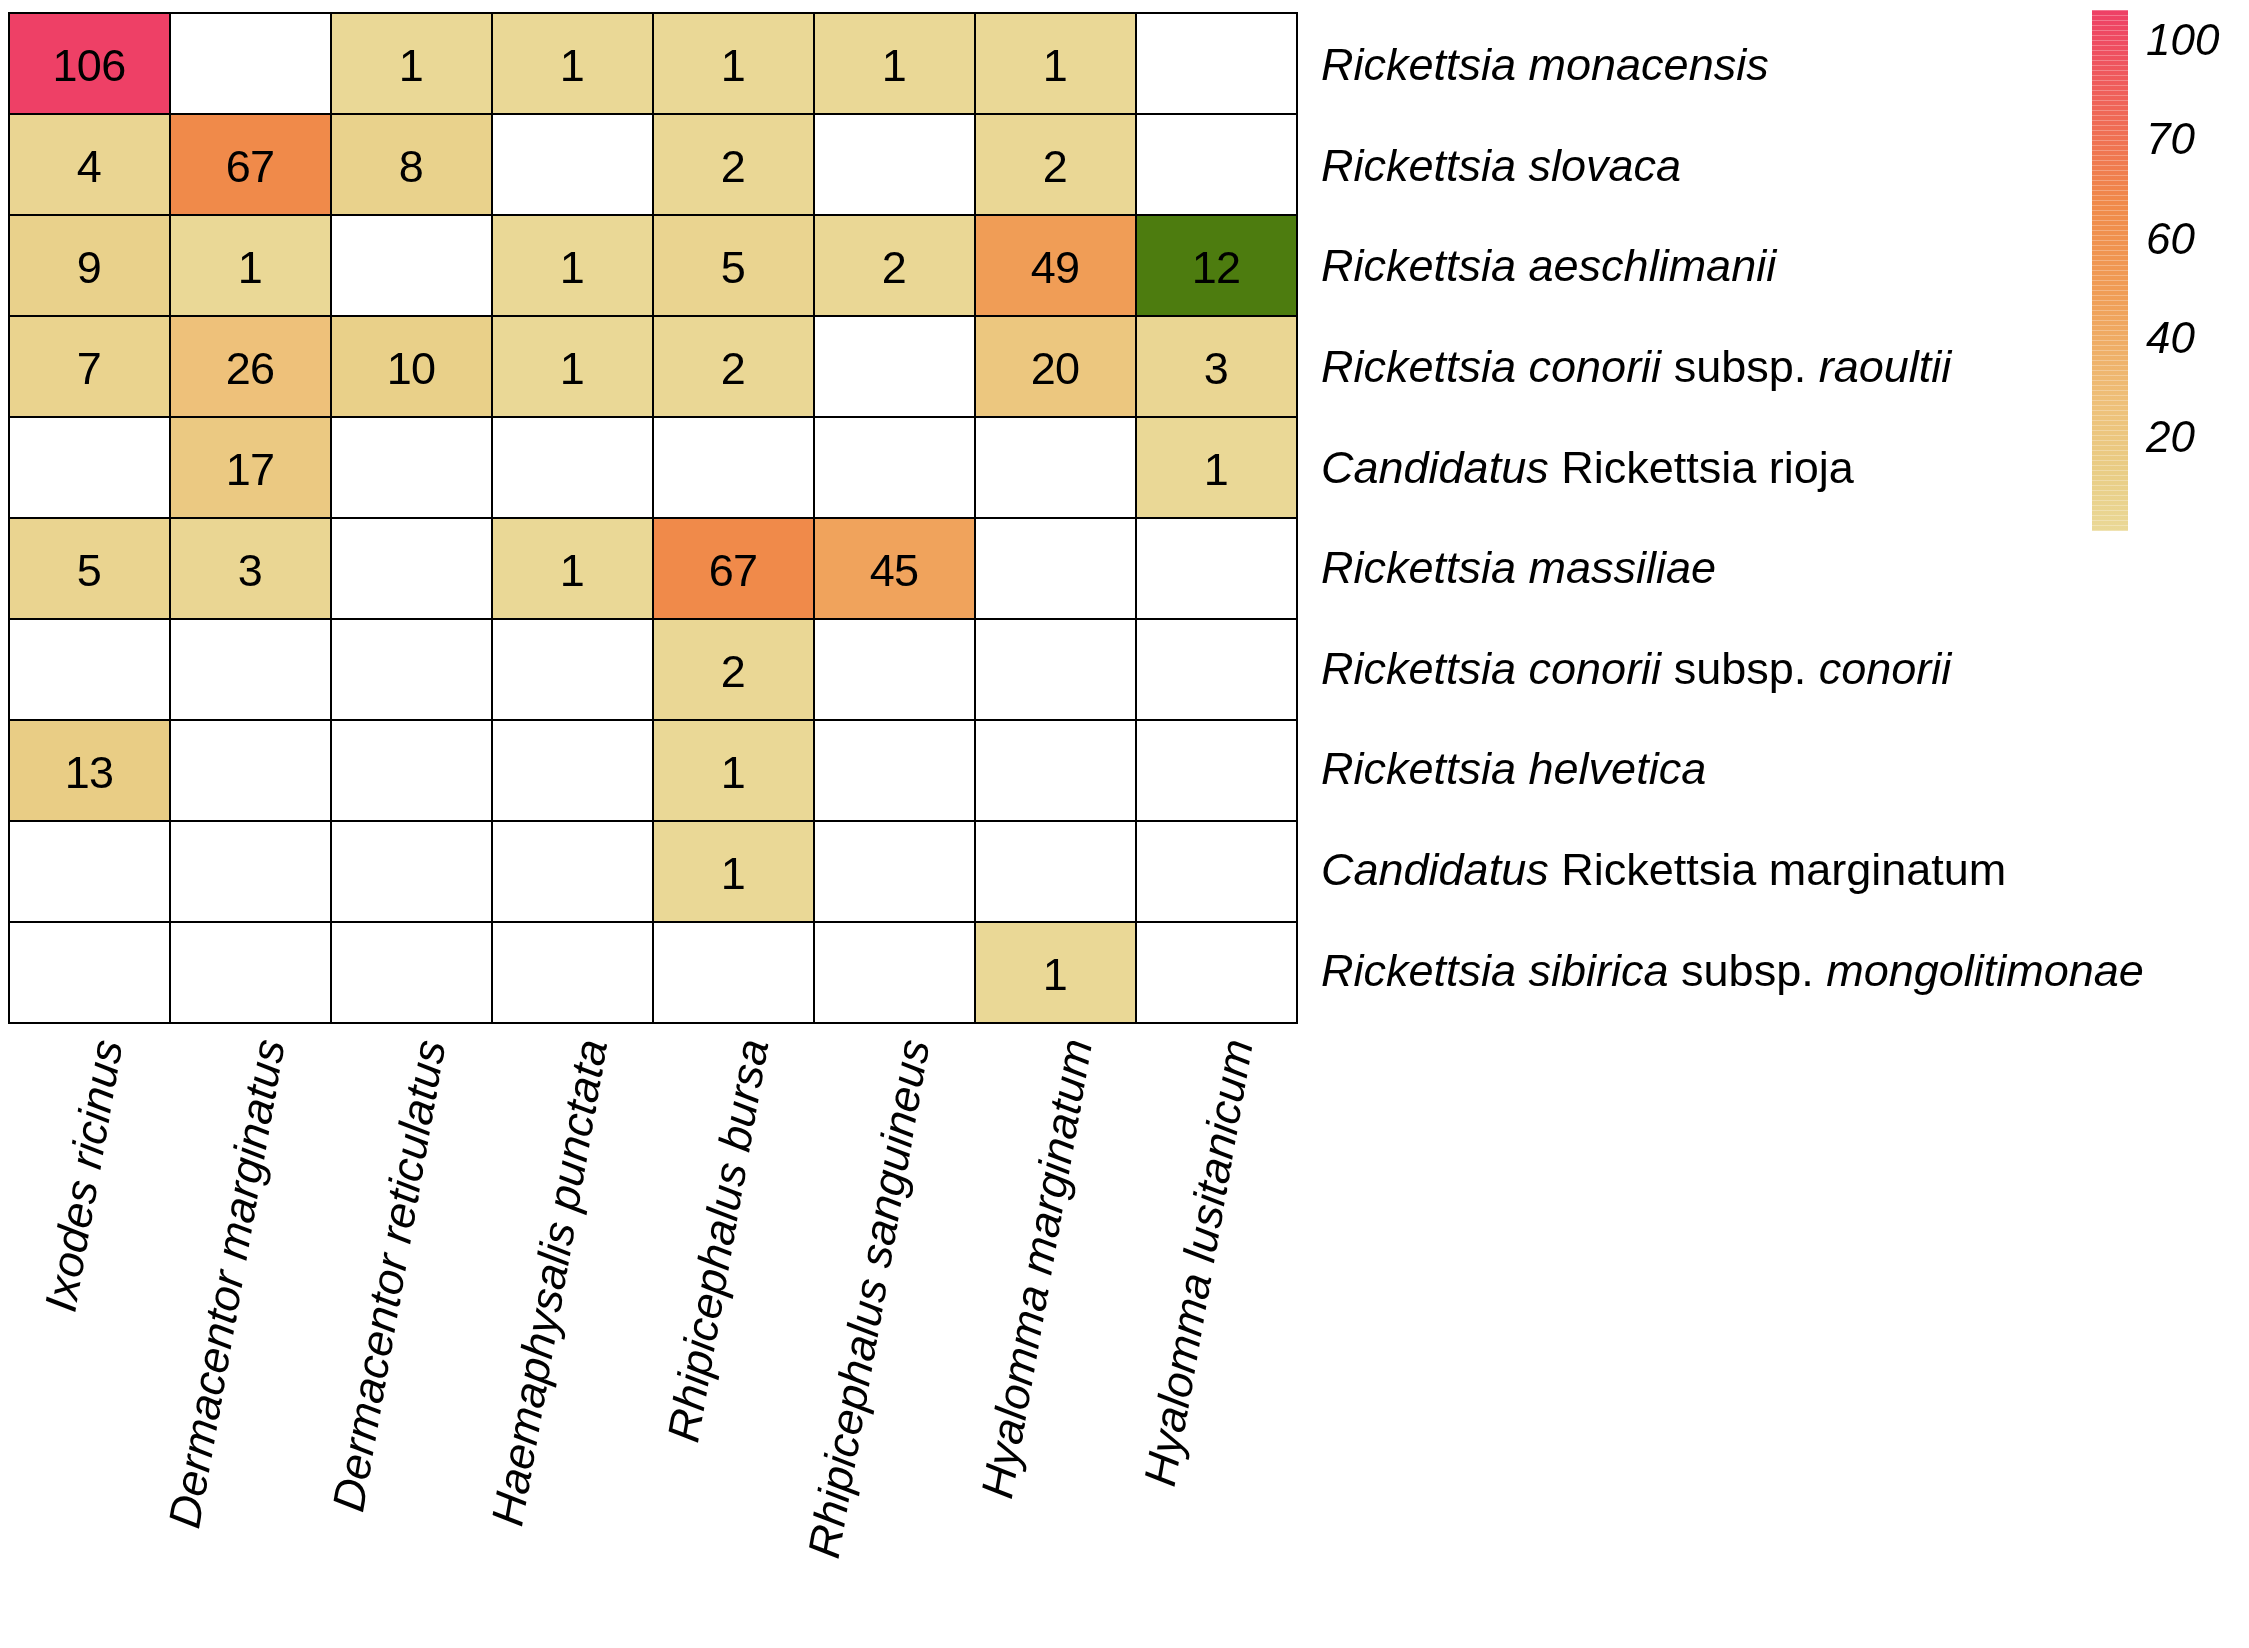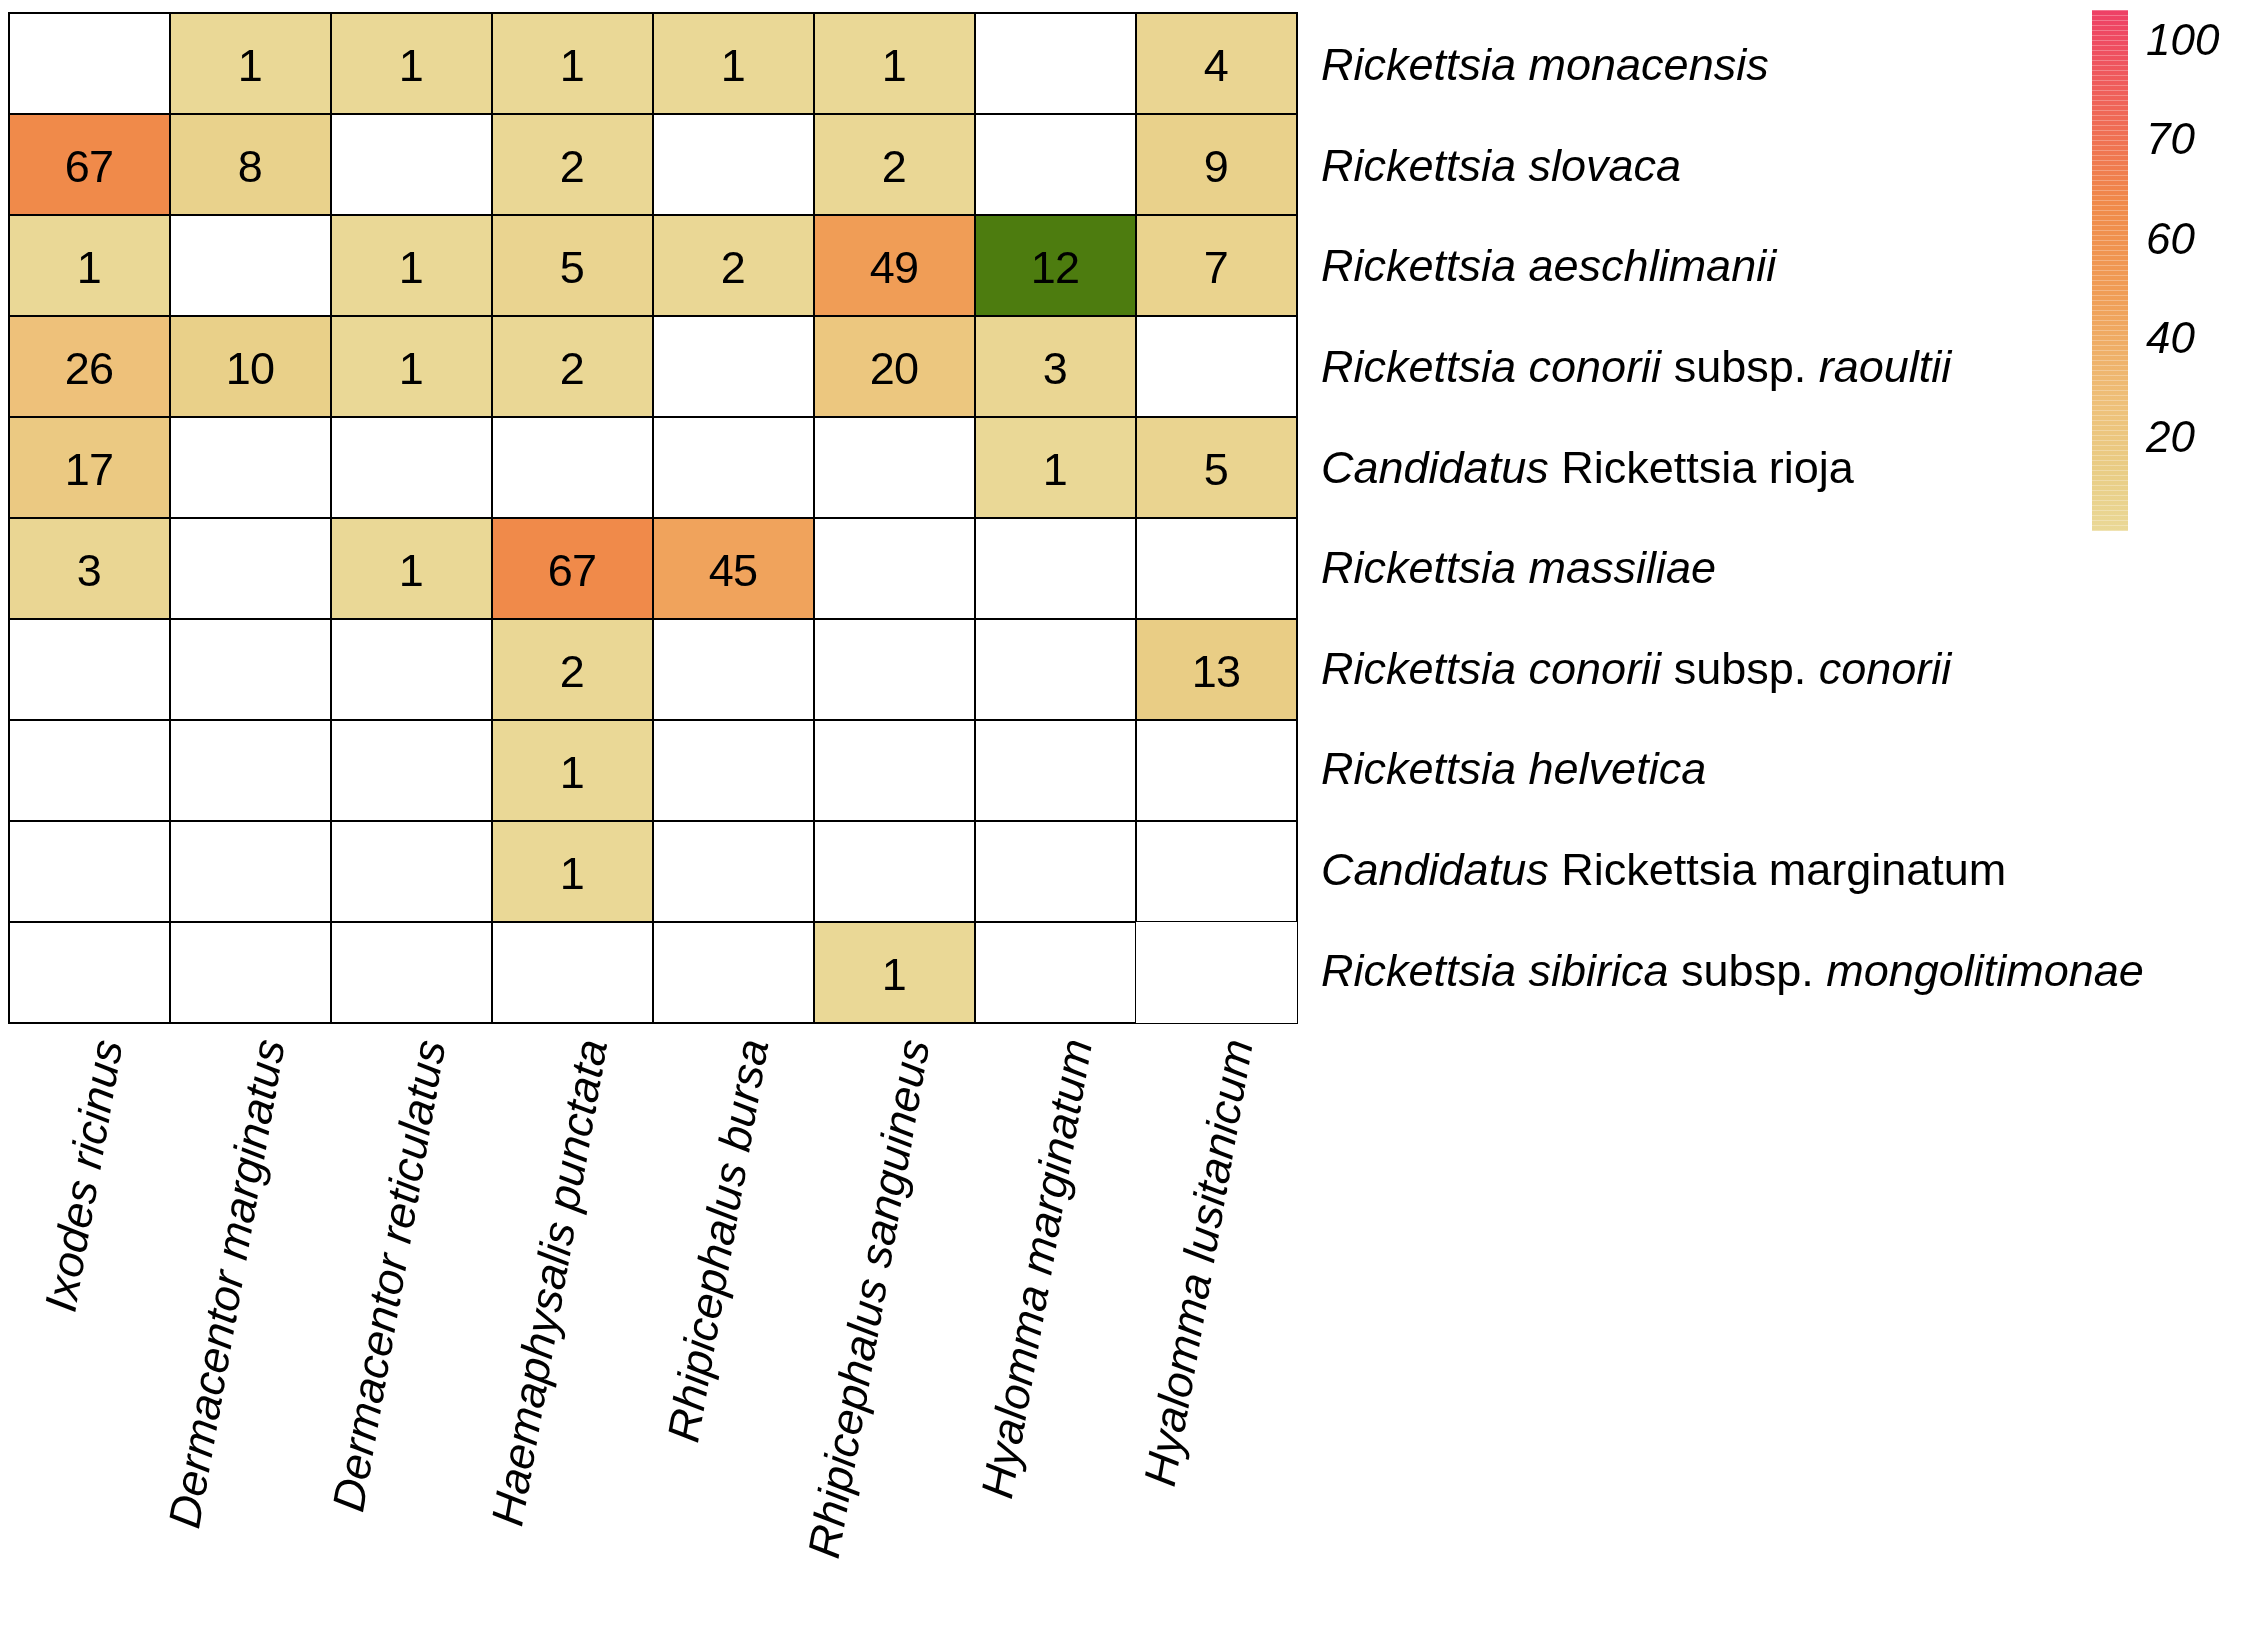--- a/index.html
+++ b/index.html
@@ -75,20 +75,23 @@
     line-height:1;
     white-space:nowrap;
     font-style:italic;
   }
 </style>
 </head>
 <body>
 
 <div id="figure">
   <div id="heatmap-grid">
+      <div class="cell" style="background: rgb(238, 64, 102);">
+        <span class="cell-value">106</span>
+      </div>
       <div class="cell" style="background: rgb(255, 255, 255);"></div>
       <div class="cell" style="background: rgb(234, 216, 150);">
         <span class="cell-value">1</span>
       </div>
       <div class="cell" style="background: rgb(234, 216, 150);">
         <span class="cell-value">1</span>
       </div>
       <div class="cell" style="background: rgb(234, 216, 150);">
         <span class="cell-value">1</span>
       </div>

